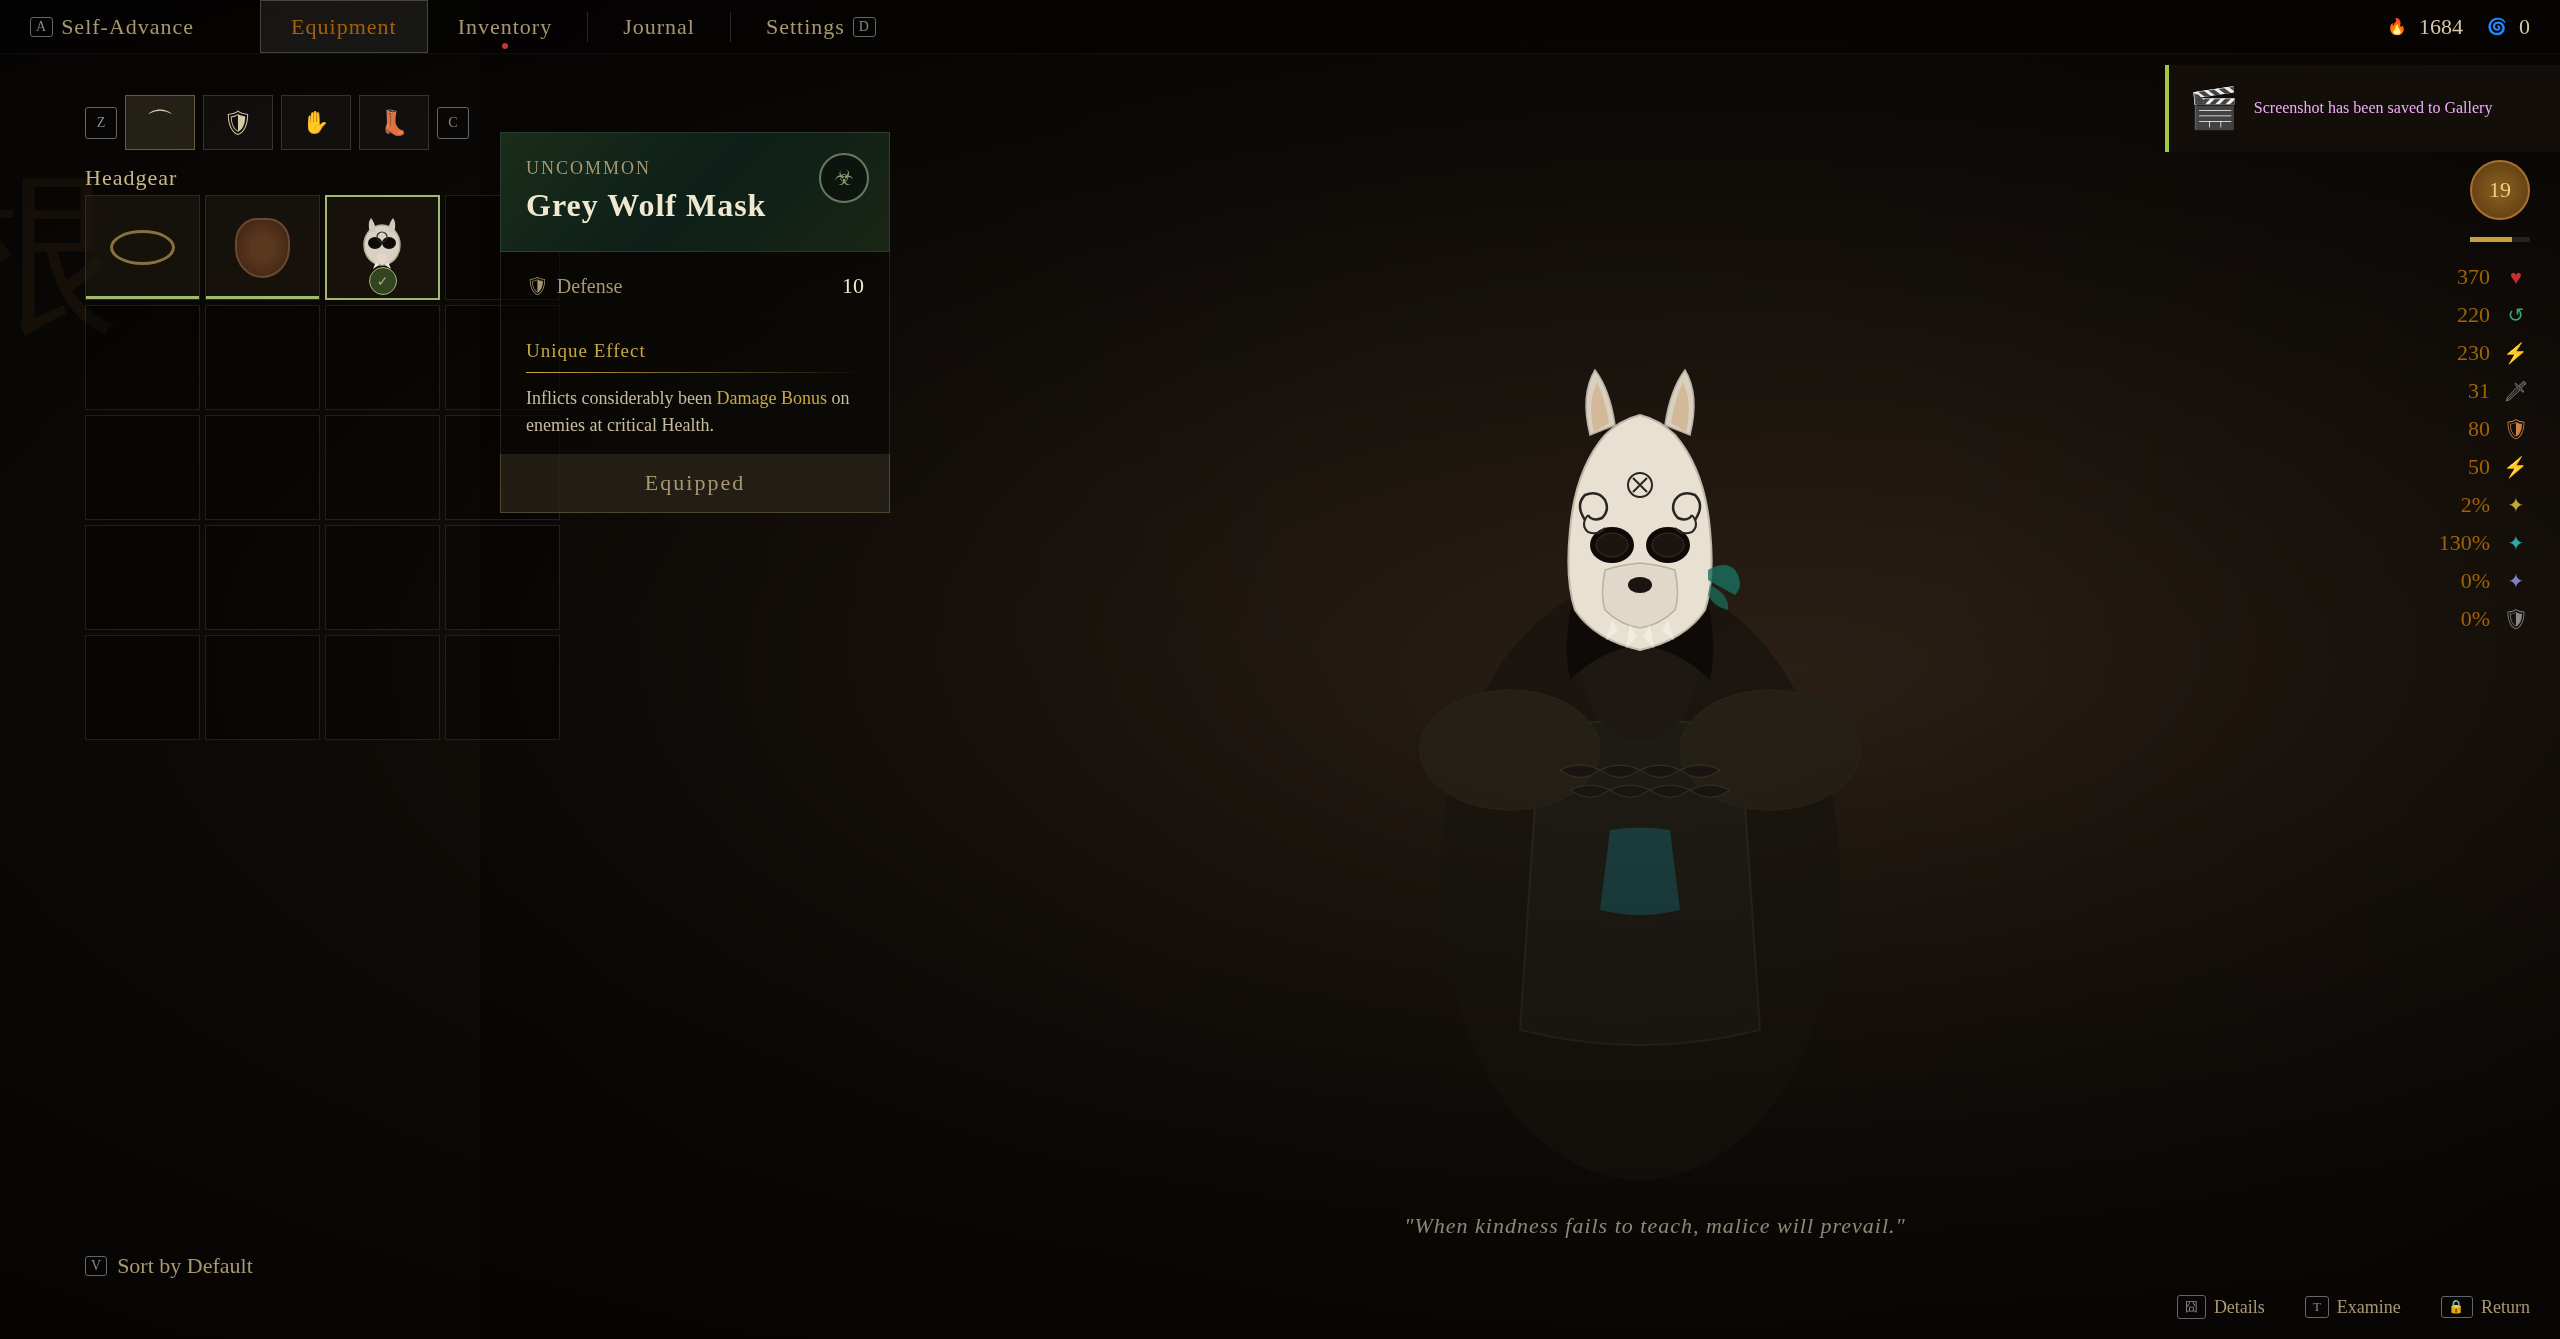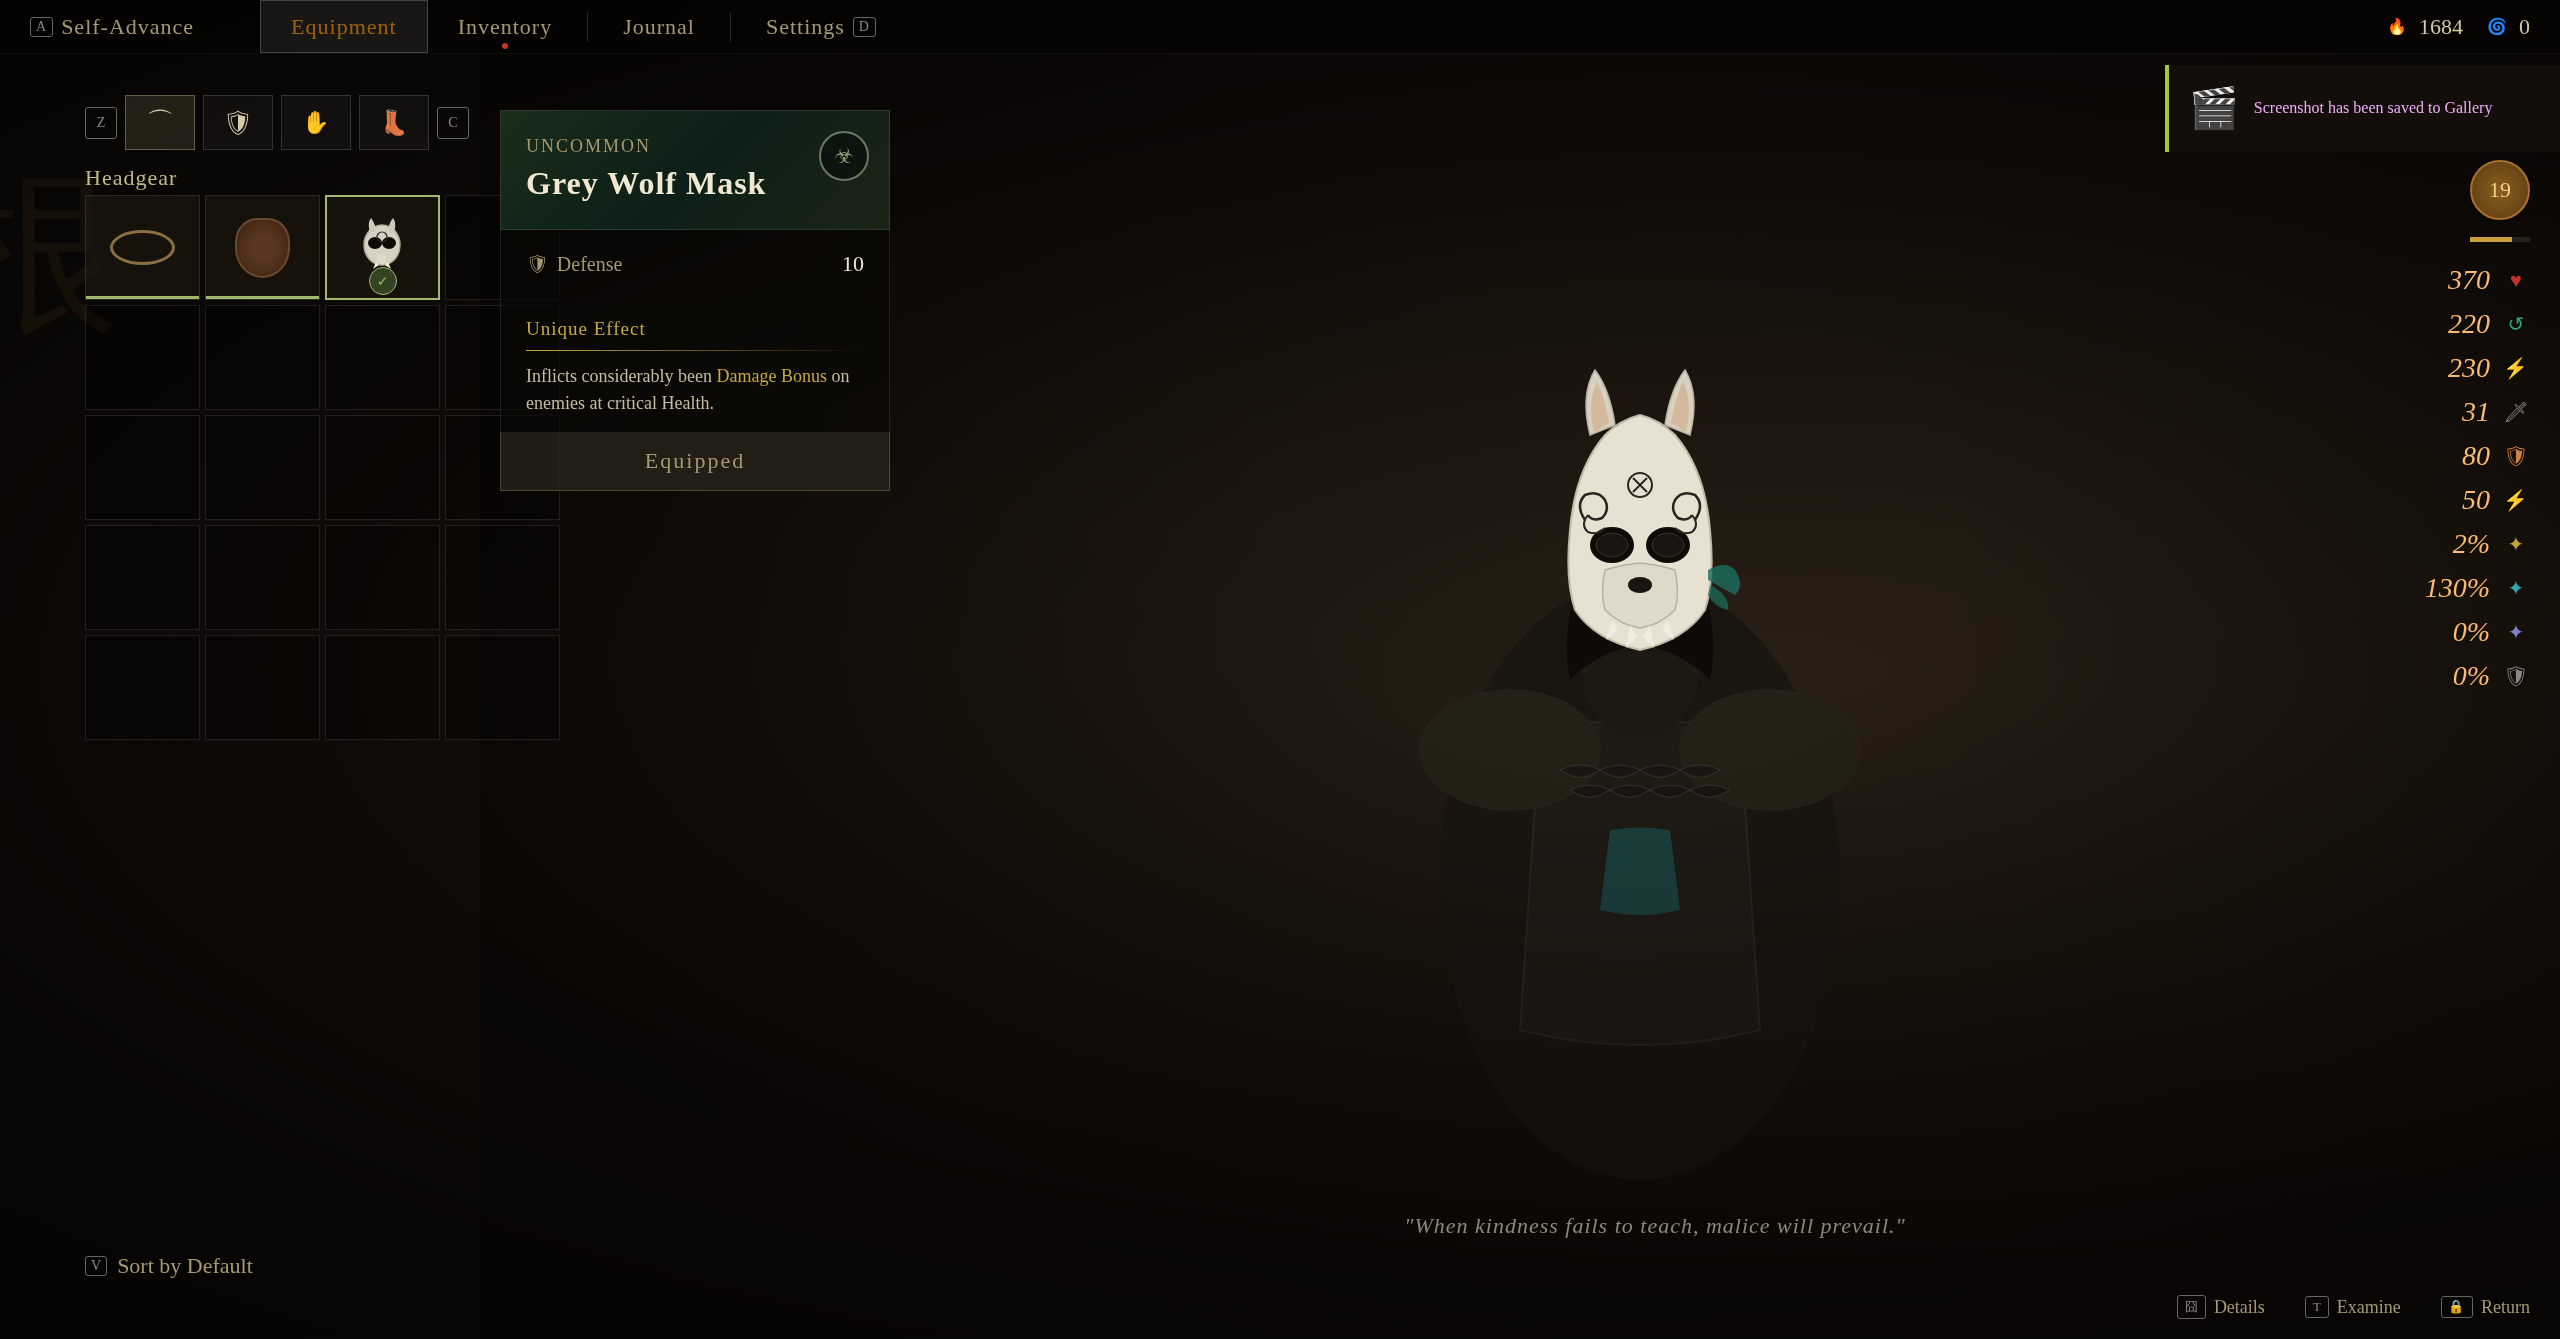--- a/index.html
+++ b/index.html
@@ -294,21 +294,21 @@
       bottom: 0;
       left: 0;
       right: 0;
       height: 3px;
       background: #a0b870;
     }
 
     
     .item-detail {
       position: absolute;
-      top: 110px;
+      top: 132px;
       left: 500px;
       width: 390px;
       z-index: 10;
     }
 
     .item-detail-header {
       background: linear-gradient(135deg, #1a2d1a 0%, #0d1f18 50%, #1a2515 100%);
       padding: 25px 25px 20px;
       border: 1px solid rgba(255,255,255,0.1);
       position: relative;
@@ -465,25 +465,24 @@
     }
 
     .char-stat-row {
       display: flex;
       align-items: center;
       justify-content: flex-end;
       gap: 12px;
     }
 
     .char-stat-value {
-      font-size: 28px;
-      color: #fdba74;
+      font-size: 22px;
+      color: #a16207;
       min-width: 60px;
       text-align: right;
-      font-style: italic;
     }
 
     .char-stat-icon {
       font-size: 20px;
       width: 28px;
       text-align: center;
     }
 
     .stat-heart { color: #c83030; }
     .stat-stamina { color: #30a870; }

